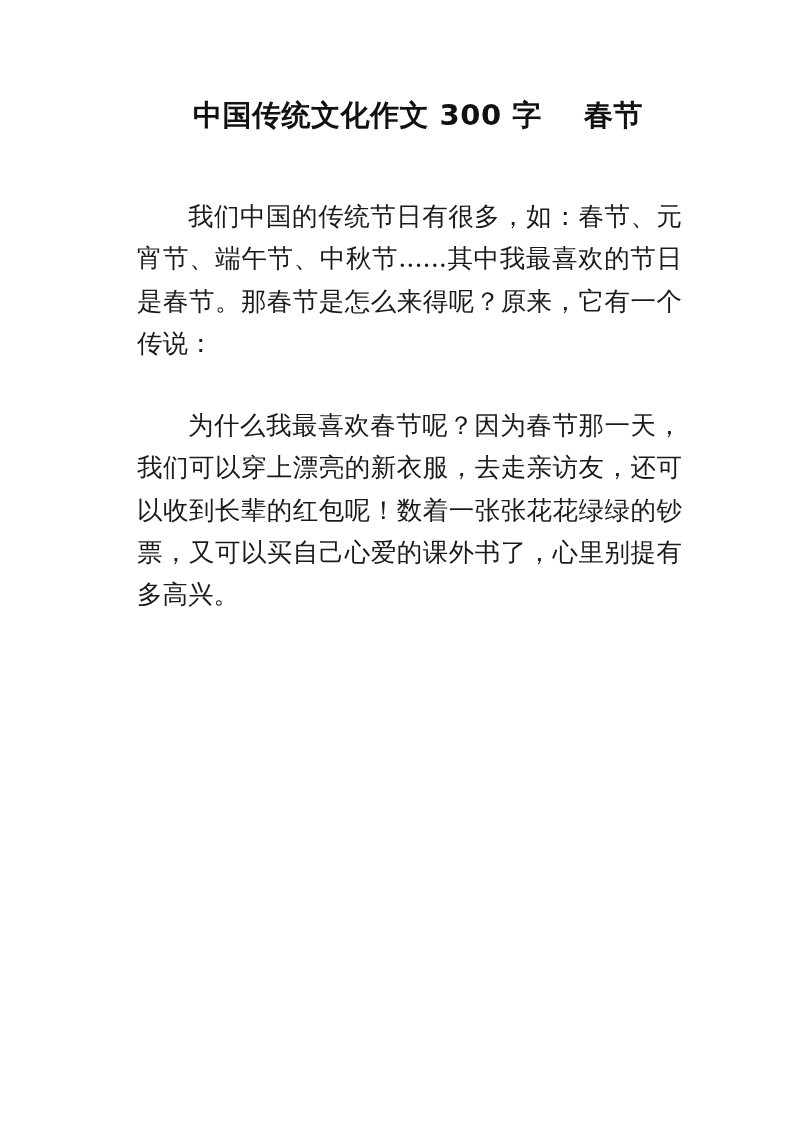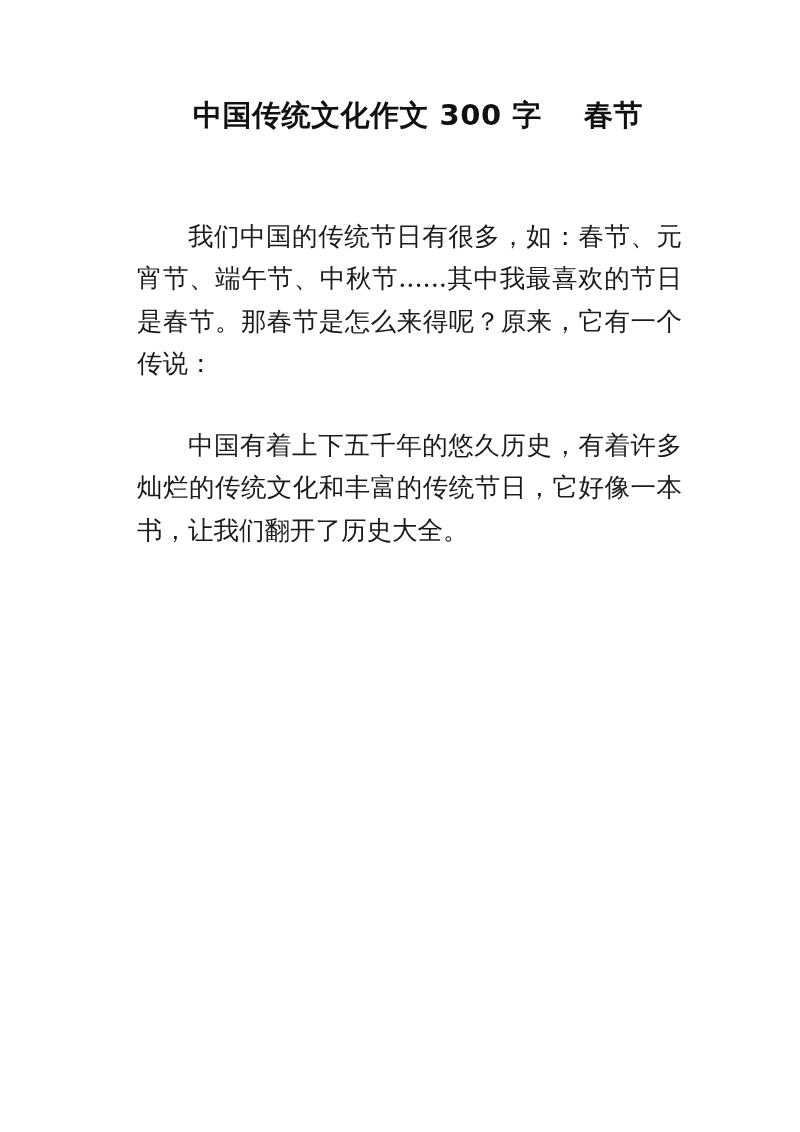--- a/index.html
+++ b/index.html
@@ -9,24 +9,24 @@
     position: absolute; left: 0; top: 96px; width: 800px; text-align: center;
     font-family: "DejaVu Sans", sans-serif; font-weight: bold; font-size: 29px;
     color: #111; letter-spacing: 0.5px; white-space: pre; padding-left: 18px;
   }
   .body {
     position: absolute; left: 137px; top: 195px; width: 545px;
     font-family: "DejaVu Serif", serif; font-size: 25.5px; line-height: 42.3px;
     color: #1a1a1a; text-align: justify;
   }
   .para { margin: 0; text-indent: 2em; }
-  .para.gap-after { margin-bottom: 40px; margin-top: 20px; }
+  .para.gap-after { margin-bottom: 40px; }
 </style>
 </head>
 <body>
 
 <div class="page">
   <div class="title">中国传统文化作文 300 字    春节</div>
   <div class="body">
     <p class="para gap-after">我们中国的传统节日有很多，如：春节、元宵节、端午节、中秋节......其中我最喜欢的节日是春节。那春节是怎么来得呢？原来，它有一个传说：</p>
-    <p class="para">中国有着上下五千年的悠久历史，有着许多灿烂的传统文化和丰富的传统节日，它好像一本书，让我们翻开了历史大全。</p>
+    <p class="para">为什么我最喜欢春节呢？因为春节那一天，我们可以穿上漂亮的新衣服，去走亲访友，还可以收到长辈的红包呢！数着一张张花花绿绿的钞票，又可以买自己心爱的课外书了，心里别提有多高兴。</p>
   </div>
 </div>
 
 </body></html>

